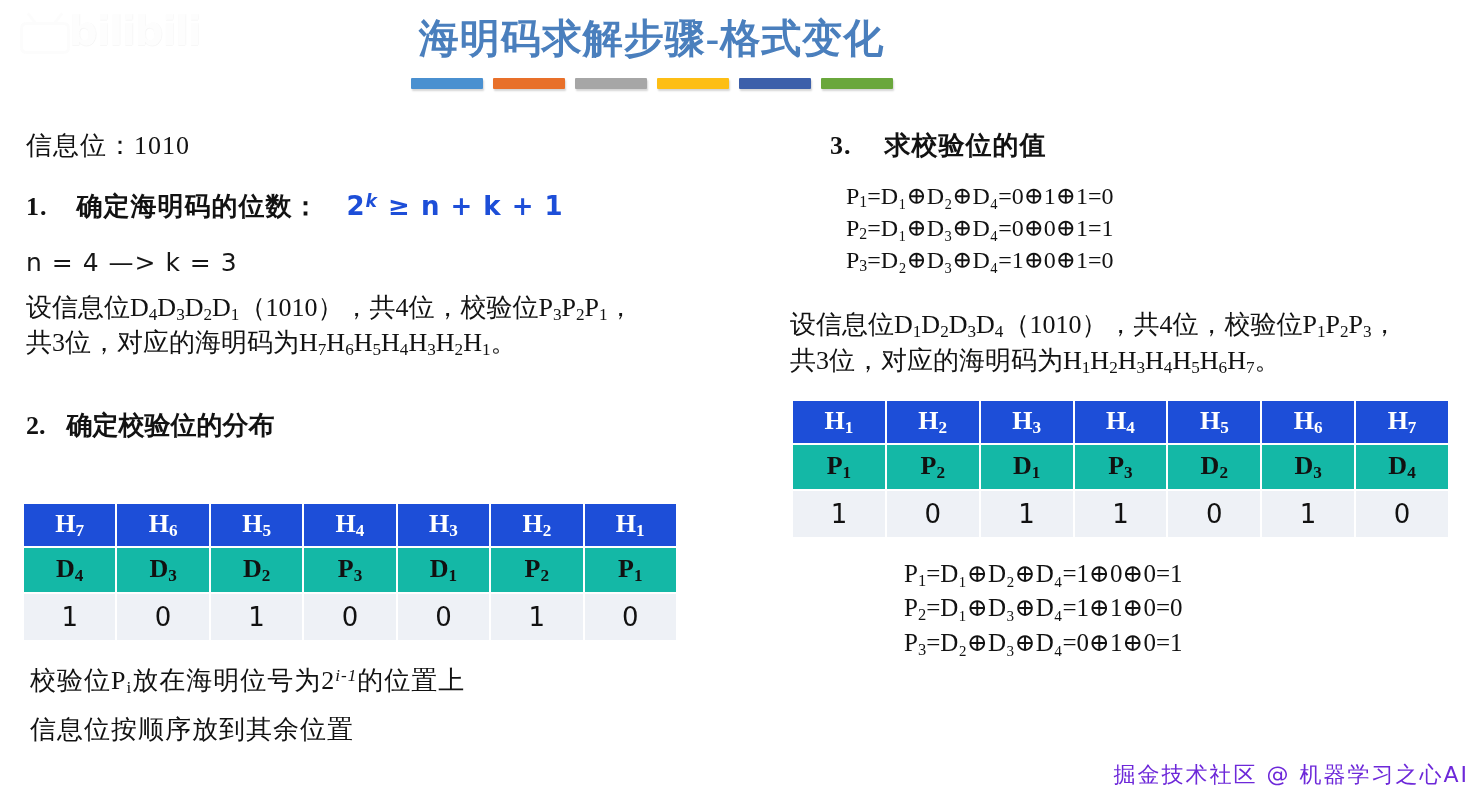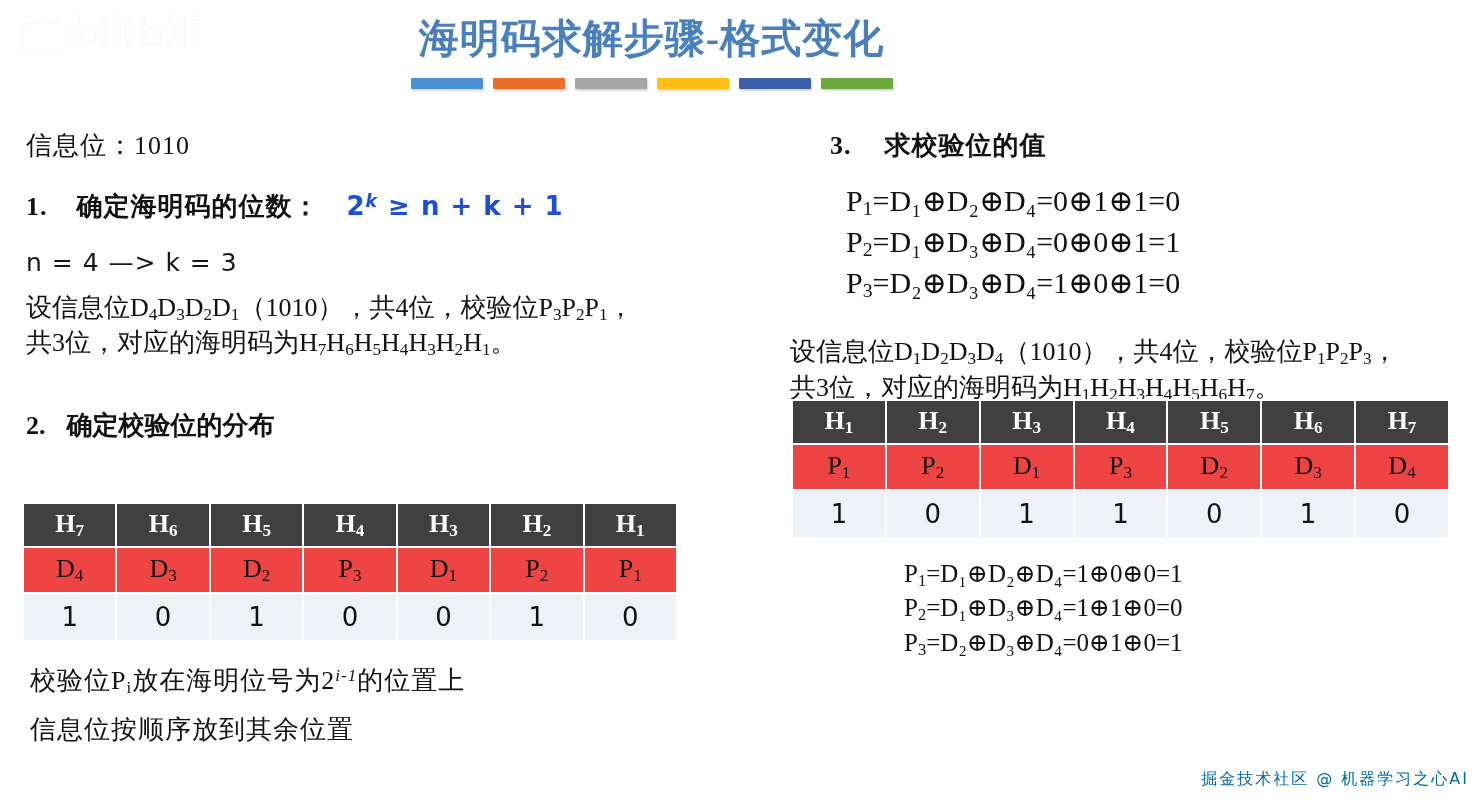--- a/index.html
+++ b/index.html
@@ -130,21 +130,21 @@
   }
 
   .step2-heading {
     font-size: 26px;
     font-weight: bold;
     margin-top: 46px;
     margin-bottom: 30px;
   }
 
   .step3-formulas {
-    font-size: 30px;
+    font-size: 24px;
     line-height: 1.3;
     margin-left: 56px;
     margin-top: 18px;
     margin-bottom: 31px;
     white-space: nowrap;
   }
   .formula-line { white-space: nowrap; }
 
   
   .bits-table {
@@ -154,29 +154,30 @@
     background: #ffffff;
   }
   .bits-table td {
     text-align: center;
     vertical-align: middle;
     font-family: "Liberation Serif", "DejaVu Serif", serif;
     font-size: 26px;
     padding: 0;
   }
   .bits-table tr.head-row td {
-    background: #404040;
+    background: #1d4ed8;
     color: #ffffff;
     font-weight: bold;
     height: 42px;
   }
   .bits-table tr.mid-row td {
-    background: #ef4444;
+    background: #14b8a6;
     color: #111111;
     height: 44px;
+    font-weight: bold;
   }
   .bits-table tr.val-row td {
     background: #eef1f6;
     color: #111111;
     height: 46px;
     font-family: "DejaVu Sans", "Liberation Sans", sans-serif;
     font-size: 26px;
   }
 
   #left-table-wrap  { position: absolute; left: 22px;  top: 502px; width: 656px; }
@@ -204,22 +205,22 @@
   sub { font-size: 0.66em; vertical-align: -0.22em; }
   sup { font-size: 0.66em; vertical-align: 0.45em; }
   .ital { font-style: italic; }
 
   
   #bottom-watermark {
     position: absolute;
     right: 14px;
     bottom: 10px;
     font-family: "DejaVu Sans", "Liberation Sans", sans-serif;
-    font-size: 16px;
-    color: #0369a1;
+    font-size: 22px;
+    color: #6d28d9;
     letter-spacing: 2px;
     text-shadow: 0 1px 0 #ffffff;
     white-space: nowrap;
   }
 </style>
 </head>
 <body>
 
 <div id="bili-watermark">
   <div class="bili-mark"></div>

